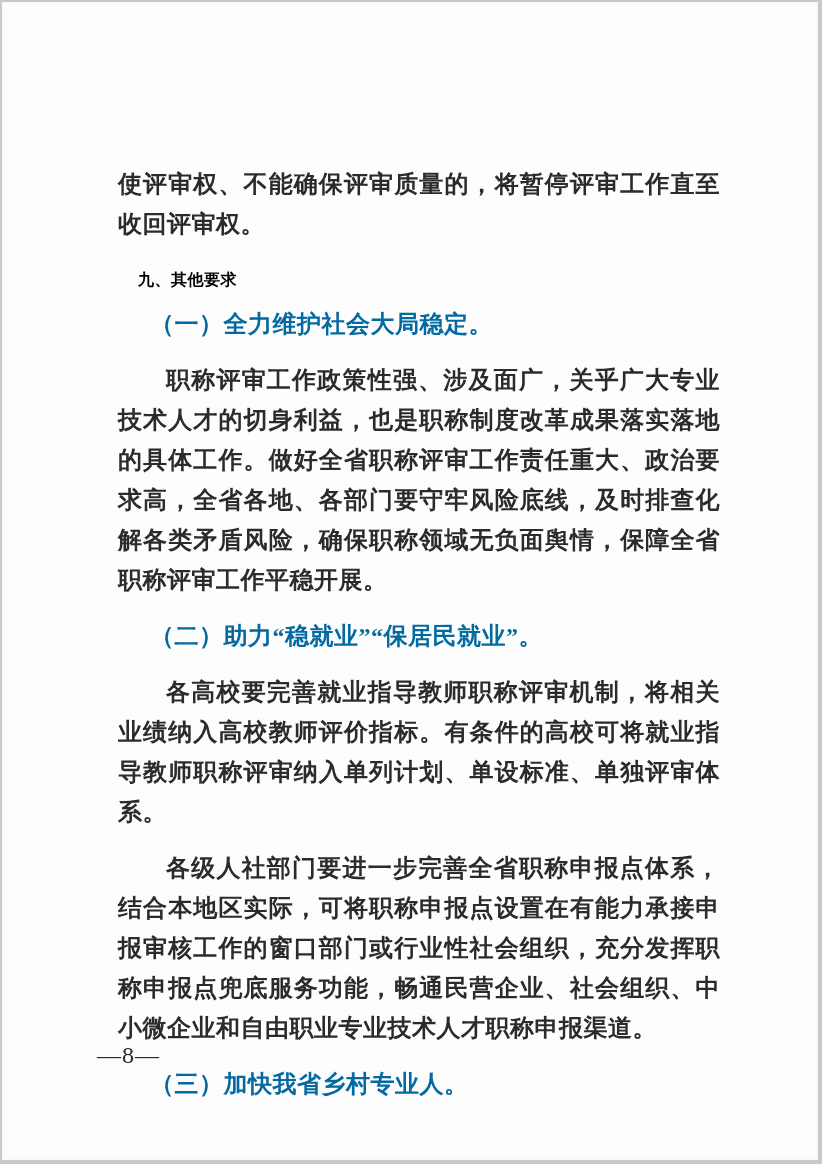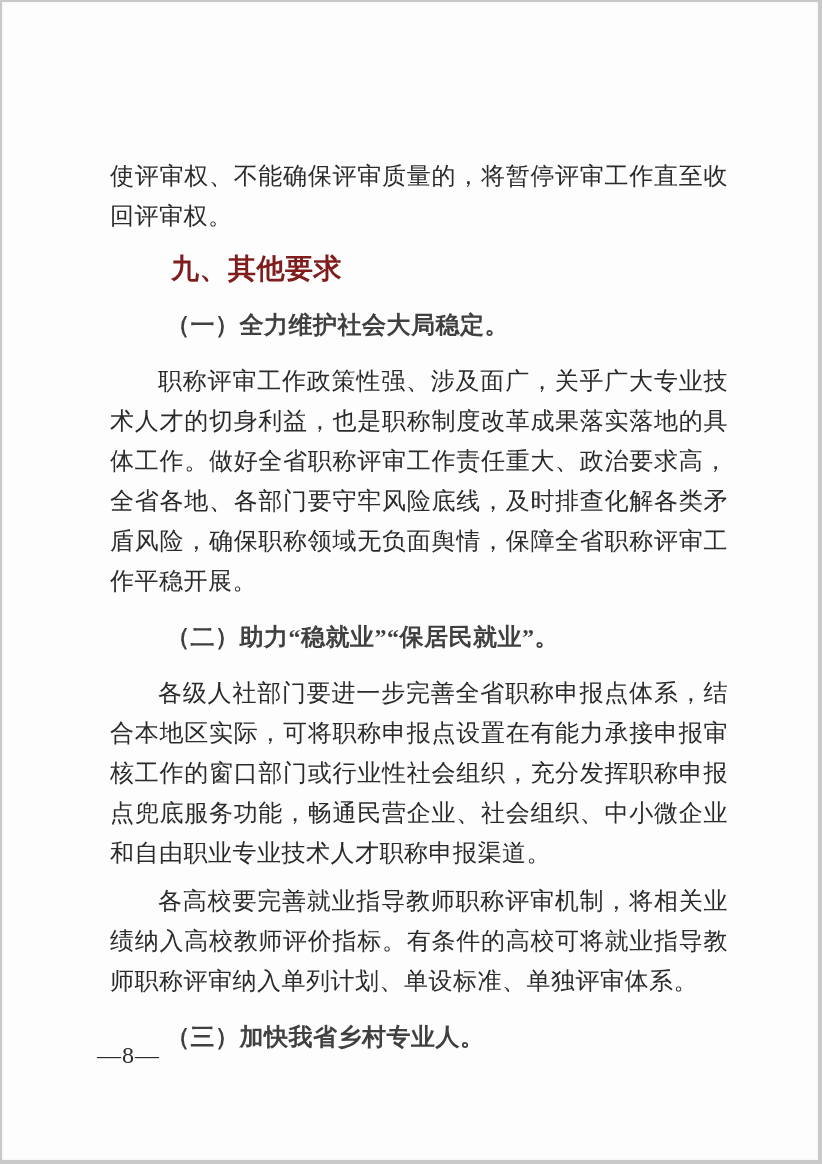--- a/index.html
+++ b/index.html
@@ -30,44 +30,45 @@
     left: 100px;
     top: 146px;
     width: 634px;
     font-family: "Liberation Serif", "DejaVu Serif", serif;
     font-size: 24px;
     line-height: 40px;
     color: #2b2b2b;
     text-align: justify;
   }
   .para {
-    margin: 8px;
+    margin: 16px;
     text-indent: 2em;
     letter-spacing: 0.5px;
+    font-weight: bold;
   }
   .para.noindent {
     text-indent: 0;
   }
   .h1 {
-    margin: 13px;
+    margin: 4px;
     font-family: "Liberation Sans", "DejaVu Sans", sans-serif;
-    font-size: 28px;
+    font-size: 16px;
     line-height: 40px;
     font-weight: bold;
-    color: #7f1d1d;
+    color: #000000;
     text-indent: 2em;
     letter-spacing: 0.5px;
   }
   .h2 {
-    margin: 16px;
+    margin: 0;
     font-family: "Liberation Serif", "DejaVu Serif", serif;
     font-size: 24px;
     line-height: 40px;
     font-weight: bold;
-    color: #404040;
+    color: #0369a1;
     text-indent: 2em;
     letter-spacing: 0.5px;
   }
   .page-number {
     position: absolute;
     left: 95px;
     top: 1040px;
     font-family: "Liberation Serif", "DejaVu Serif", serif;
     font-size: 24px;
     color: #2b2b2b;
@@ -78,19 +79,19 @@
 <body>
 
 <div class="scan-frame">
   <div class="page">
     <main class="content">
       <p class="para noindent">使评审权、不能确保评审质量的，将暂停评审工作直至收回评审权。</p>
       <h2 class="h1">九、其他要求</h2>
       <h3 class="h2">（一）全力维护社会大局稳定。</h3>
       <p class="para">职称评审工作政策性强、涉及面广，关乎广大专业技术人才的切身利益，也是职称制度改革成果落实落地的具体工作。做好全省职称评审工作责任重大、政治要求高，全省各地、各部门要守牢风险底线，及时排查化解各类矛盾风险，确保职称领域无负面舆情，保障全省职称评审工作平稳开展。</p>
       <h3 class="h2">（二）助力“稳就业”“保居民就业”。</h3>
+      <p class="para">各高校要完善就业指导教师职称评审机制，将相关业绩纳入高校教师评价指标。有条件的高校可将就业指导教师职称评审纳入单列计划、单设标准、单独评审体系。</p>
       <p class="para">各级人社部门要进一步完善全省职称申报点体系，结合本地区实际，可将职称申报点设置在有能力承接申报审核工作的窗口部门或行业性社会组织，充分发挥职称申报点兜底服务功能，畅通民营企业、社会组织、中小微企业和自由职业专业技术人才职称申报渠道。</p>
-      <p class="para">各高校要完善就业指导教师职称评审机制，将相关业绩纳入高校教师评价指标。有条件的高校可将就业指导教师职称评审纳入单列计划、单设标准、单独评审体系。</p>
       <h3 class="h2">（三）加快我省乡村专业人。</h3>
     </main>
     <div class="page-number">—8—</div>
   </div>
 </div>
 
 </body></html>

